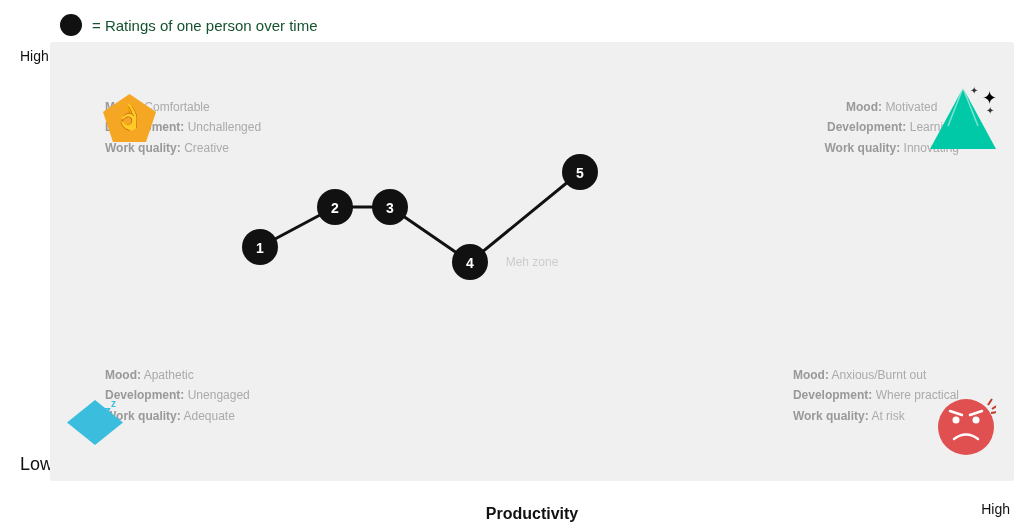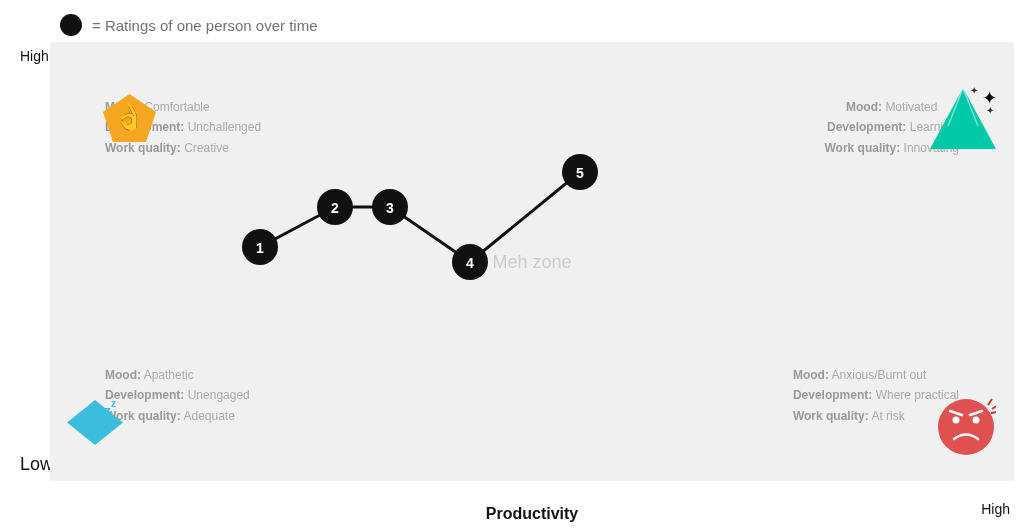--- a/index.html
+++ b/index.html
@@ -13,21 +13,21 @@
     }
 
     .legend {
       position: absolute;
       top: 14px;
       left: 60px;
       display: flex;
       align-items: center;
       gap: 10px;
       font-size: 15px;
-      color: #737373;
+      color: #14532d;
     }
 
     .legend-dot {
       width: 22px;
       height: 22px;
       background: #111;
       border-radius: 50%;
       flex-shrink: 0;
     }
 
@@ -130,21 +130,21 @@
       right: 55px;
       text-align: left;
     }
 
     
     .meh-zone {
       position: absolute;
       top: 50%;
       left: 50%;
       transform: translate(-50%, -50%);
-      font-size: 18px;
+      font-size: 12px;
       color: #ccc;
     }
 
     
     .chart-svg {
       position: absolute;
       top: 0;
       left: 0;
       width: 100%;
       height: 100%;

